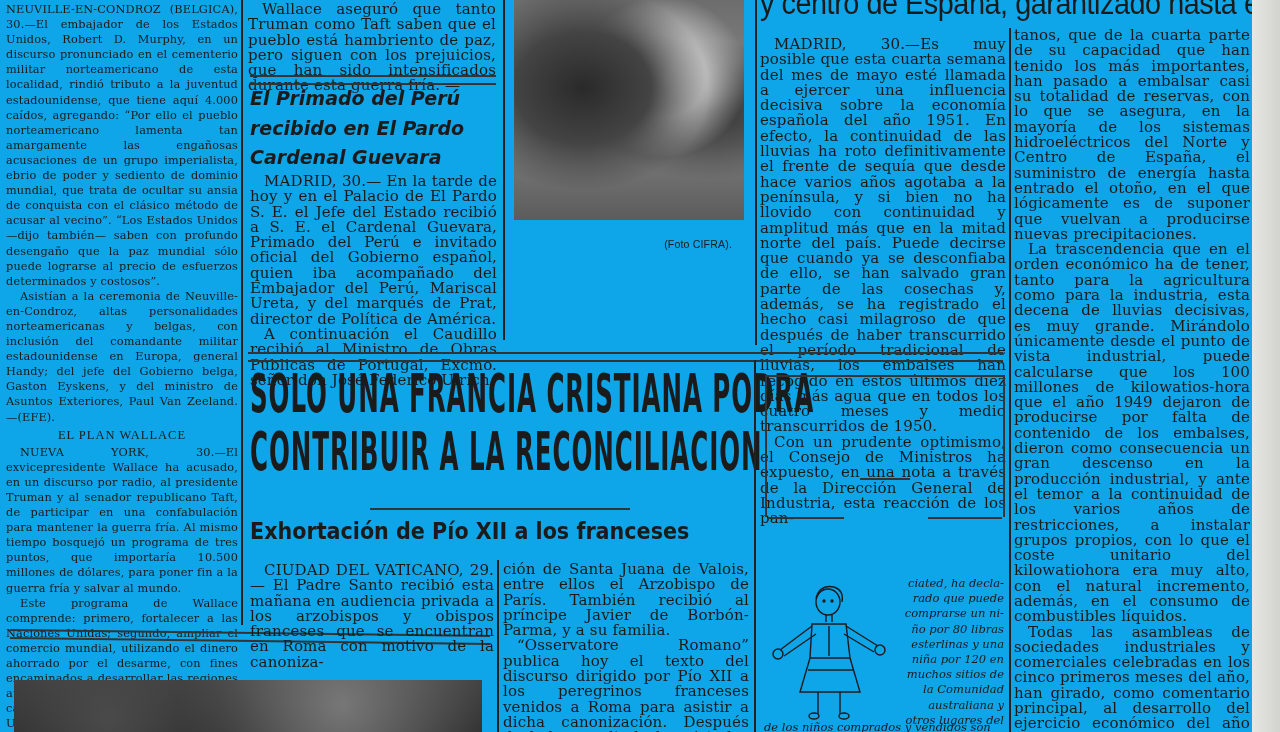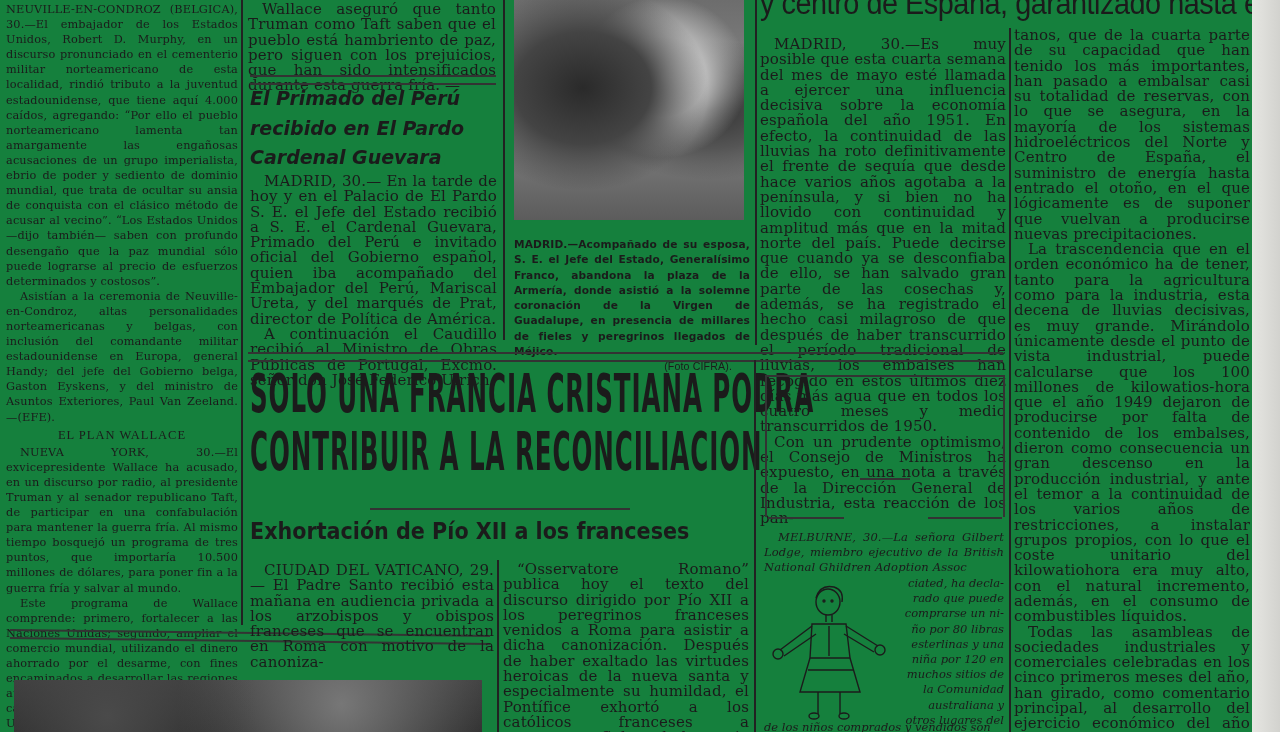--- a/index.html
+++ b/index.html
@@ -1,18 +1,18 @@
 <!DOCTYPE html>
 <html><head>
 <meta charset="utf-8">
 <style>
   html,body{margin:0;padding:0;}
   body{width:1280px;height:732px;overflow:hidden;background:#e9e9e6;position:relative;
        font-family:"DejaVu Serif","Liberation Serif",serif;color:#1b1b1b;}
-  .page{position:absolute;left:0;top:0;width:1280px;height:732px;background:#15803d;overflow:hidden;}
+  .page{position:absolute;left:0;top:0;width:1280px;height:732px;background:#0ea5e9;overflow:hidden;}
   .abs{position:absolute;}
   .col{position:absolute;font-size:15px;line-height:15.3px;text-align:justify;letter-spacing:0.15px;}
   .col p{margin:0;text-indent:14px;}
   .col p.noind{text-indent:0;}
   .sans{font-family:"DejaVu Sans","Liberation Sans",sans-serif;}
   .bold{font-weight:bold;}
   .italic{font-style:italic;}
   .rule-v{position:absolute;background:#222;width:2px;}
   .rule-h{position:absolute;height:2px;background:#333;}
   .dbl{position:absolute;height:6px;border-top:2px solid #333;border-bottom:2px solid #333;}
@@ -58,21 +58,20 @@
     <div>Cardenal Guevara</div>
   </div>
   <div class="col" style="left:250px;top:174px;width:247px;">
     <p>MADRID, 30.— En la tarde de hoy y en el Palacio de El Pardo S. E. el Jefe del Estado recibió a S. E. el Cardenal Guevara, Primado del Perú e invitado oficial del Gobierno español, quien iba acompañado del Embajador del Perú, Mariscal Ureta, y del marqués de Prat, director de Política de América.</p>
     <p>A continuación el Caudillo recibió al Ministro de Obras Públicas de Portugal, Excmo. señor don José Federico Ulrich.</p>
   </div>
   <div class="rule-v" style="left:503px;top:0;height:340px;"></div>
 
   <div class="photo" style="left:514px;top:0;width:230px;height:220px;"></div>
   <div class="col sans bold" style="left:514px;top:237px;width:236px;font-size:10.6px;line-height:15.3px;">
-    <p class="noind">MADRID.—Acompañado de su esposa, S. E. el Jefe del Estado, Generalísimo Franco, abandona la plaza de la Armería, donde asistió a la solemne coronación de la Virgen de Guadalupe, en presencia de millares de fieles y peregrinos llegados de Méjico.</p>
     <div style="text-align:right;padding-right:18px;font-family:Liberation Sans, sans-serif;font-weight:normal;">(Foto CIFRA).</div>
   </div>
   <div class="rule-v" style="left:755px;top:0;height:345px;"></div>
 
   <div class="abs truncated-head" style="left:760px;top:-14px;font-size:31px;letter-spacing:-0.5px;transform:scaleX(0.93);transform-origin:left top;">y centro de España, garantizado hasta el otoño</div>
 
   <div class="col" style="left:760px;top:37px;width:246px;">
     <p>MADRID, 30.—Es muy posible que esta cuarta semana del mes de mayo esté llamada a ejercer una influencia decisiva sobre la economía española del año 1951. En efecto, la continuidad de las lluvias ha roto definitivamente el frente de sequía que desde hace varios años agotaba a la península, y si bien no ha llovido con continuidad y amplitud más que en la mitad norte del país. Puede decirse que cuando ya se desconfiaba de ello, se han salvado gran parte de las cosechas y, además, se ha registrado el hecho casi milagroso de que después de haber transcurrido el período tradicional de lluvias, los embalses han recogido en estos últimos diez días más agua que en todos los cuatro meses y medio transcurridos de 1950.</p>
     <p>Con un prudente optimismo, el Consejo de Ministros ha expuesto, en una nota a través de la Dirección General de Industria, esta reacción de los pan-</p>
   </div>
@@ -92,32 +91,30 @@
     <div class="condensed" style="font-size:54px;line-height:58px;transform:scaleX(0.455);">SOLO UNA FRANCIA CRISTIANA PODRA</div>
     <div class="condensed" style="font-size:54px;line-height:58px;transform:scaleX(0.455);">CONTRIBUIR A LA RECONCILIACION</div>
   </div>
   <div class="rule-h" style="left:370px;top:508px;width:260px;height:1.5px;"></div>
   <div class="abs sans bold" style="left:250px;top:518px;font-size:22.5px;white-space:nowrap;transform:scaleX(0.92);transform-origin:left top;">Exhortación de Pío XII a los franceses</div>
   <div class="col" style="left:250px;top:563px;width:244px;">
     <p>CIUDAD DEL VATICANO, 29.— El Padre Santo recibió esta mañana en audiencia privada a los arzobispos y obispos franceses que se encuentran en Roma con motivo de la canoniza-</p>
   </div>
   <div class="rule-v" style="left:497px;top:560px;height:172px;"></div>
   <div class="col" style="left:503px;top:562px;width:246px;">
+    <p class="noind">ción de Santa Juana de Valois, entre ellos el Arzobispo de París. También recibió al príncipe Javier de Borbón-Parma, y a su familia.</p>
     <p>“Osservatore Romano” publica hoy el texto del discurso dirigido por Pío XII a los peregrinos franceses venidos a Roma para asistir a dicha canonización. Después de haber exaltado las virtudes heroicas de la nueva santa y especialmente su humildad, el Pontífice exhortó a los católicos franceses a permanecer fieles a la herencia con-</p>
   </div>
   <div class="rule-v" style="left:754px;top:360px;height:372px;"></div>
 
   <div class="abs" style="left:765px;top:375px;width:236px;height:140px;border-left:2px solid #333;border-right:2px solid #333;border-top:2px solid #333;"></div>
   <div class="rule-h" style="left:860px;top:478px;width:50px;height:1.5px;"></div>
   <div class="rule-h" style="left:768px;top:517px;width:76px;height:1.5px;"></div>
   <div class="rule-h" style="left:928px;top:517px;width:74px;height:1.5px;"></div>
 
-  <div class="col italic" style="left:764px;top:530px;width:240px;font-size:11.5px;line-height:15.2px;">
-    <p>MELBURNE, 30.—La señora Gilbert Lodge, miembro ejecutivo de la British National Ghildren Adoption Assoc</p>
-  </div>
   <div class="abs italic" style="left:896px;top:576px;width:108px;font-size:11.5px;line-height:15.2px;text-align:right;font-style:italic;">
     <div>ciated, ha decla-</div>
     <div>rado que puede</div>
     <div>comprarse un ni-</div>
     <div>ño por 80 libras</div>
     <div>esterlinas y una</div>
     <div>niña por 120 en</div>
     <div>muchos sitios de</div>
     <div>la Comunidad</div>
     <div>australiana y</div>

